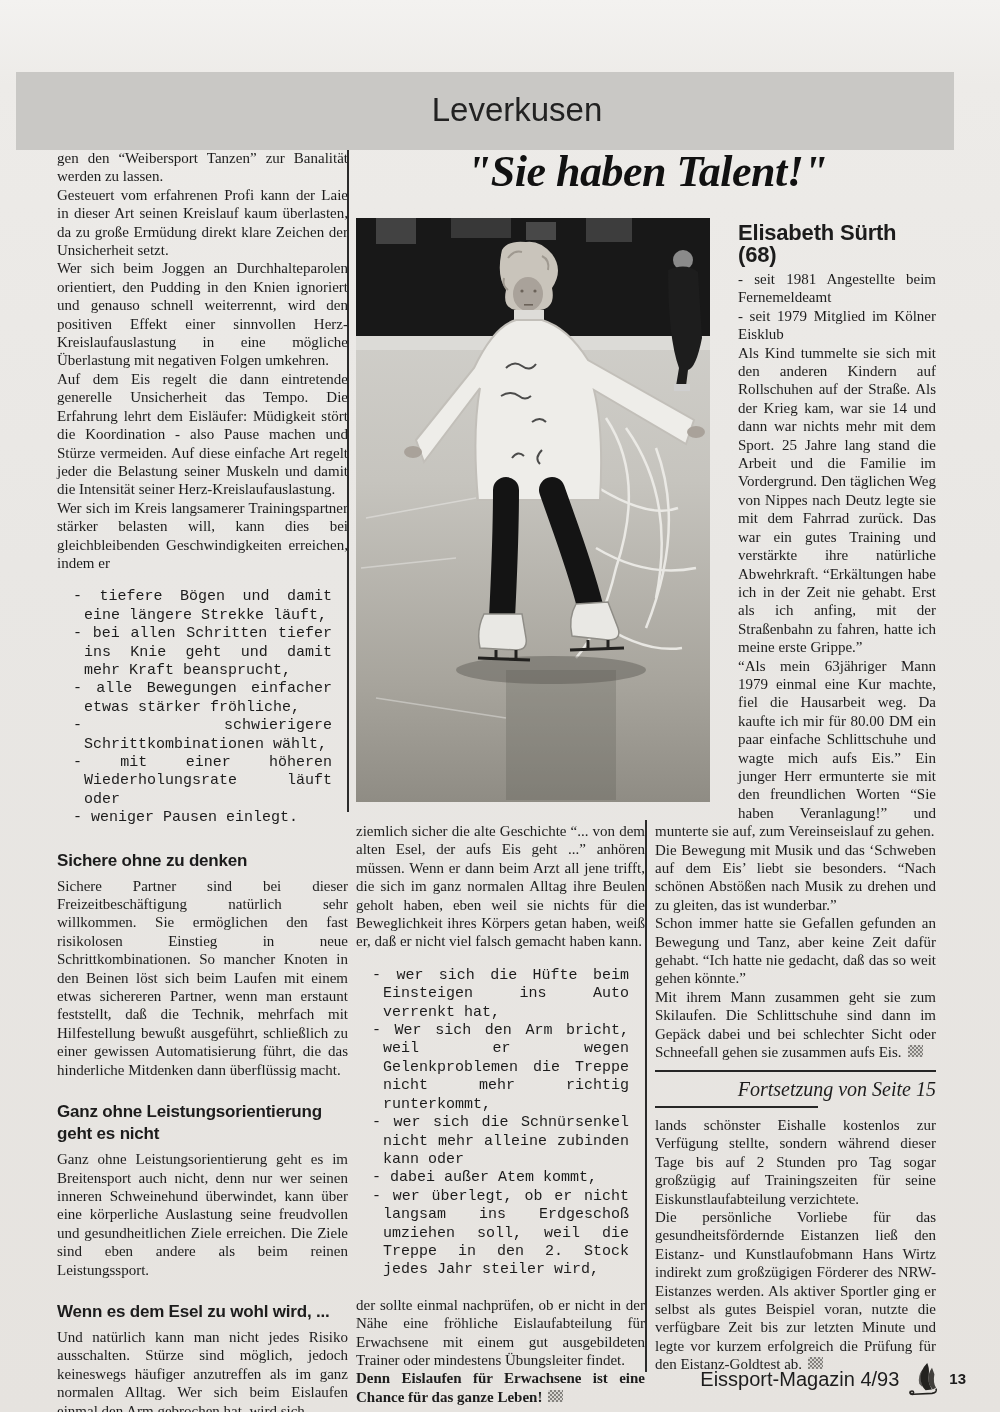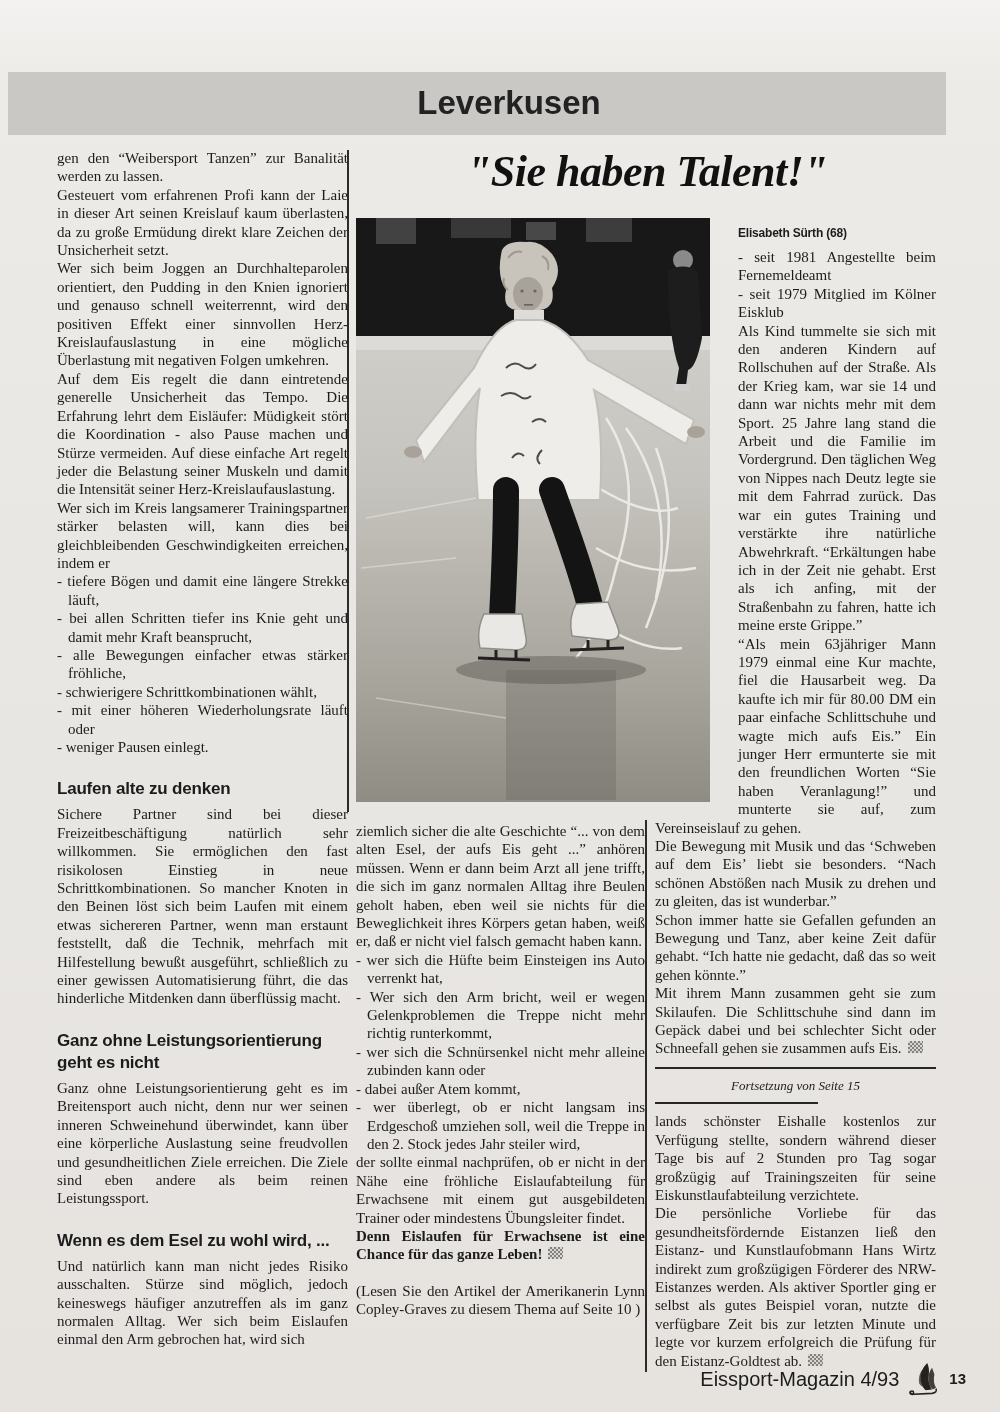--- a/index.html
+++ b/index.html
@@ -2,21 +2,21 @@
 <html lang="de"><head>
 <meta charset="utf-8">
 <style>
   html,body { margin:0; padding:0; }
   .page {
     position:relative; width:1000px; height:1412px; overflow:hidden;
     background:linear-gradient(180deg,#f3f2f0 0%,#edebe8 6%,#e9e7e4 40%,#e6e3df 100%);
     color:#1c1c1c; font-family:"Liberation Serif", serif;
     font-size:15px; line-height:18.4px;
   }
-  .section-band { position:absolute; left:8px; top:72px; width:938px; height:63px; background:#c9c8c5;font-weight:bold; }
+  .section-band { position:absolute; left:16px; top:72px; width:938px; height:78px; background:#c9c8c5; }
   .section-band .title {
     position:absolute; left:64px; right:0; top:50%; transform:translateY(-52%);
     text-align:center; font-family:"Liberation Sans", sans-serif; font-size:33px; color:#222;
   }
   .headline {
     position:absolute; left:372px; top:148px; width:550px; margin:0; text-align:center;
     font-family:"Liberation Serif", serif; font-weight:bold; font-style:italic;
     font-size:44px; line-height:1.1; letter-spacing:-0.5px; color:#111;
   }
   .photo-frame { position:absolute; left:356px; top:218px; width:354px; height:584px; }
@@ -27,31 +27,31 @@
   .col-right { left:655px; top:222px; width:281px; }
   .col-mid-bottom { left:356px; top:822px; width:289px; }
   .photo-spacer { float:left; width:83px; height:586px; }
 
   .col p { margin:0; }
   .gap-top { margin-top:19px; }
   .subhead {
     font-family:"Liberation Sans", sans-serif; font-size:17px; font-weight:bold;
     margin:22px 0 5px; text-align:left; line-height:22px; letter-spacing:-0.2px;
   }
-  .name-head { margin:0 0 4px; font-size:12px; }
-
-  .dashlist { list-style:none; margin:0; padding:0; }
+  .name-head { margin:0 0 4px; font-size:22px; }
+
+  .dashlist { list-style:none; margin:16px; padding:0;font-family:Liberation Mono, monospace; }
   .dashlist li { padding-left:11px; text-indent:-11px; text-align:justify; }
 
   .closing-bold { font-weight:bold; }
   .note-italic { margin-top:18px !important; }
 
   .rule { height:2px; background:#262626; margin-top:9px; }
   .rule-short { width:163px; height:2px; margin-top:7px; }
-  .continuation-label { font-style:italic; font-size:13px; margin-top:8px !important; text-align:center; }
+  .continuation-label { font-style:italic; font-size:20px; margin-top:8px !important; text-align:right; }
 
   .endmark {
     display:inline-block; width:15px; height:12px; margin-left:6px;
     background-color:#d8d6d2;
     background-image:
       linear-gradient(45deg,#83817d 25%,transparent 25%,transparent 75%,#83817d 75%),
       linear-gradient(45deg,#83817d 25%,transparent 25%,transparent 75%,#83817d 75%);
     background-size:4px 4px; background-position:0 0,2px 2px;
   }
 
@@ -85,21 +85,21 @@
     <p>Auf dem Eis regelt die dann eintretende generelle Unsicherheit das Tempo. Die Erfahrung lehrt dem Eisläufer: Müdigkeit stört die Koordination - also Pause machen und Stürze vermeiden. Auf diese einfache Art regelt jeder die Belastung seiner Muskeln und damit die Intensität seiner Herz-Kreislaufauslastung.</p>
     <p class="gap-top">Wer sich im Kreis langsamerer Trainingspartner stärker belasten will, kann dies bei gleichbleibenden Geschwindigkeiten erreichen, indem er</p>
     <ul class="dashlist">
       <li>- tiefere Bögen und damit eine längere Strekke läuft,</li>
       <li>- bei allen Schritten tiefer ins Knie geht und damit mehr Kraft beansprucht,</li>
       <li>- alle Bewegungen einfacher etwas stärker fröhliche,</li>
       <li>- schwierigere Schrittkombinationen wählt,</li>
       <li>- mit einer höheren Wiederholungsrate läuft oder</li>
       <li>- weniger Pausen einlegt.</li>
     </ul>
-    <h3 class="subhead">Laufen alte zu denken</h3>
+    <h3 class="subhead">Sichere ohne zu denken</h3>
     <p>Sichere Partner sind bei dieser Freizeitbeschäftigung natürlich sehr willkommen. Sie ermöglichen den fast risikolosen Einstieg in neue Schrittkombinationen. So mancher Knoten in den Beinen löst sich beim Laufen mit einem etwas sichereren Partner, wenn man erstaunt feststellt, daß die Technik, mehrfach mit Hilfestellung bewußt ausgeführt, schließlich zu einer gewissen Automatisierung führt, die das hinderliche Mitdenken dann überflüssig macht.</p>
     <h3 class="subhead">Ganz ohne Leistungsorientierung geht es nicht</h3>
     <p>Ganz ohne Leistungsorientierung geht es im Breitensport auch nicht, denn nur wer seinen inneren Schweinehund überwindet, kann über eine körperliche Auslastung seine freudvollen und gesundheitlichen Ziele erreichen. Die Ziele sind eben andere als beim reinen Leistungssport.</p>
     <h3 class="subhead">Wenn es dem Esel zu wohl wird, ...</h3>
     <p>Und natürlich kann man nicht jedes Risiko ausschalten. Stürze sind möglich, jedoch keineswegs häufiger anzutreffen als im ganz normalen Alltag. Wer sich beim Eislaufen einmal den Arm gebrochen hat, wird sich</p>
   </div>
 
   <div class="photo-frame">
     <svg viewBox="0 0 354 584" width="354" height="584" aria-hidden="true">
       <defs>

